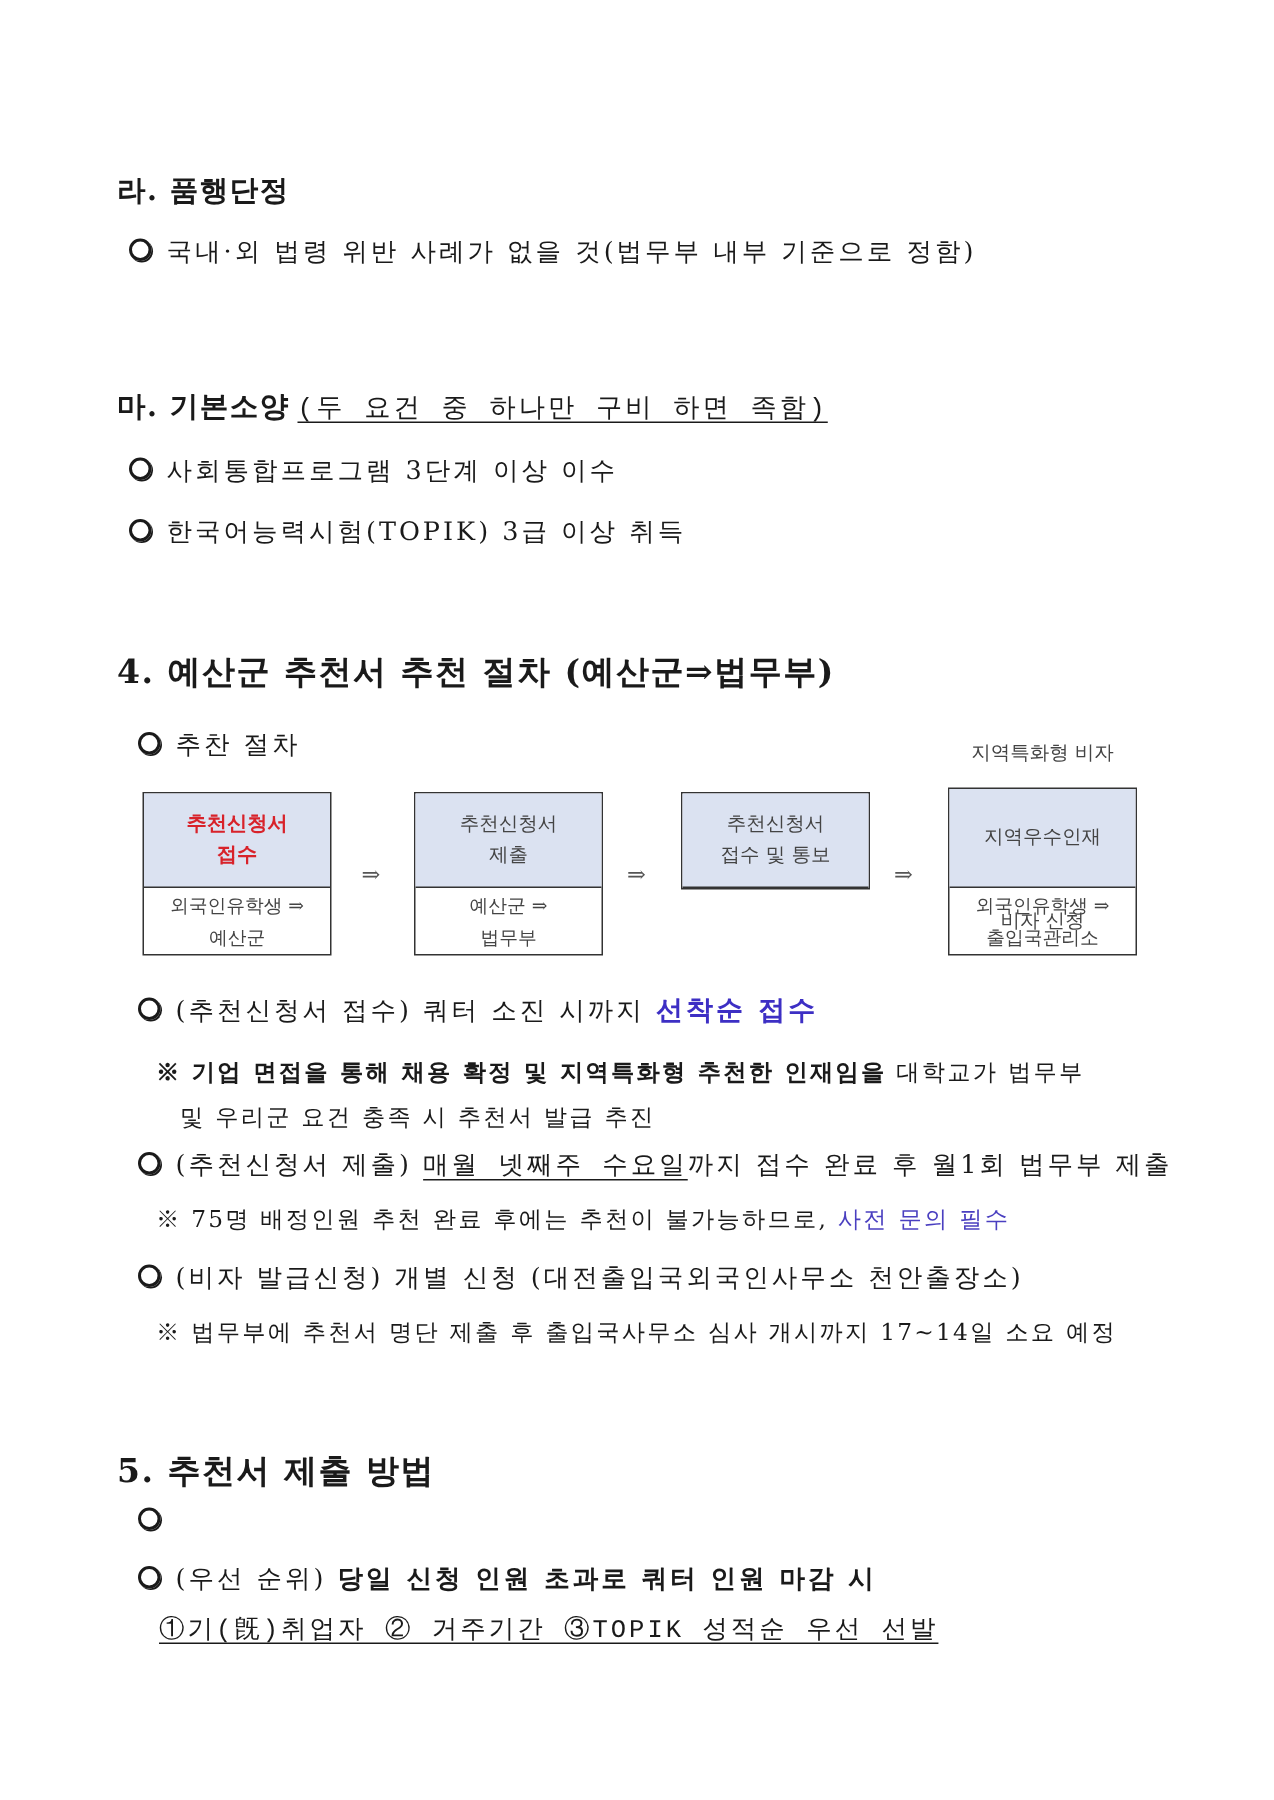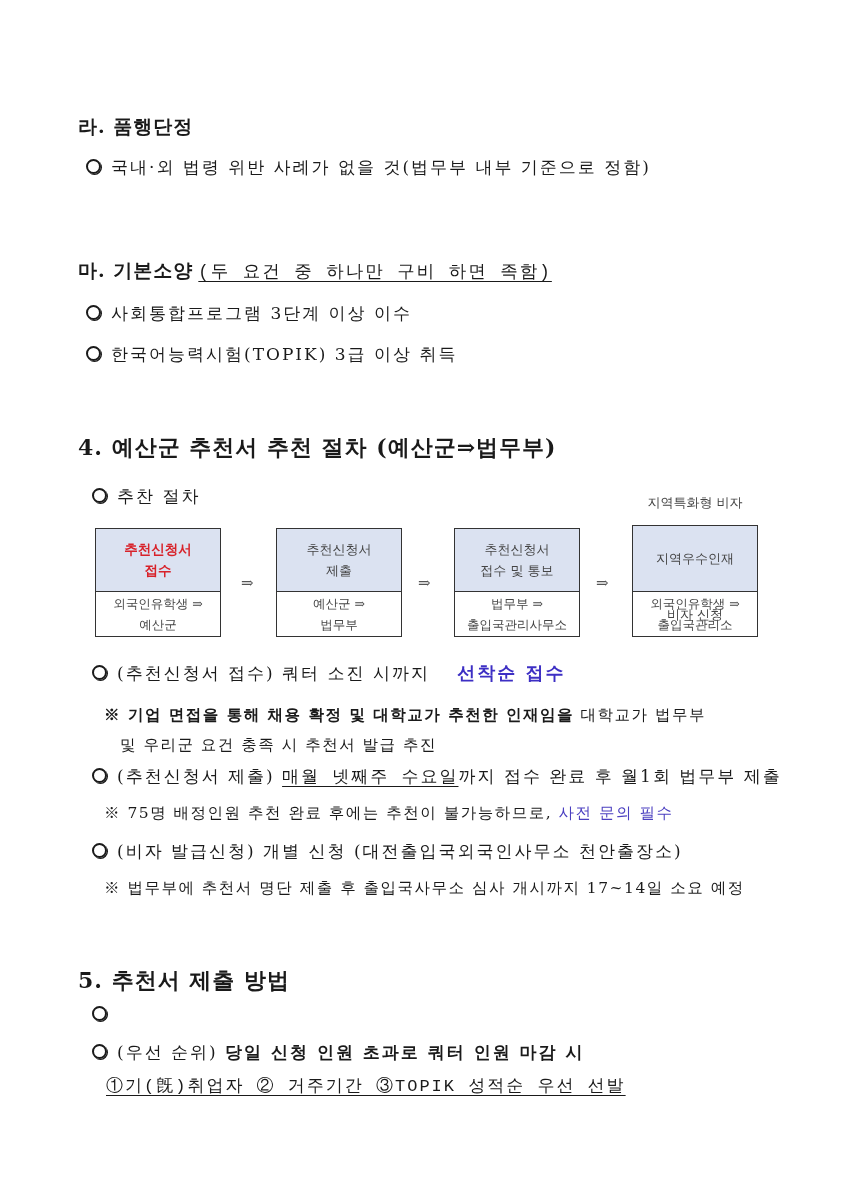--- a/index.html
+++ b/index.html
@@ -9,21 +9,21 @@
   .h-sub { font-size:19px; font-weight:bold; letter-spacing:1px; }
   .h-main { font-size:22px; font-weight:bold; letter-spacing:1px; }
   .body { font-size:17px; letter-spacing:2px; }
   .small { font-size:15.5px; letter-spacing:1.5px; }
   .bullet { display:inline-block; width:11px; height:11px; border:2px solid #1a1a1a;
             border-radius:50%; box-shadow:1px 1px 0 #1a1a1a; margin-right:10px;
             vertical-align:middle; position:relative; top:-2px; }
   .ul { text-decoration:underline; text-underline-offset:4px;font-family:Liberation Mono, monospace; }
   .b { font-weight:bold; }
   .purple { color:#4a3fc0; }
-  .purple-bold { color:#3d2fc4; font-weight:bold;margin-left:20px; }
+  .purple-bold { color:#3d2fc4; font-weight:bold; }
   .flow-box { position:absolute; border:1.5px solid #333; width:124px; background:#fff; }
   .flow-top { background:#dbe2f1; border-bottom:1.5px solid #333; display:flex; flex-direction:column;
               align-items:center; justify-content:center; font-size:13px; color:#444; line-height:21px; }
   .flow-top.red { color:#d8222a; font-weight:bold; font-size:13.5px; }
   .flow-bot { height:44px; display:flex; flex-direction:column; align-items:center; justify-content:center;
               font-size:12.5px; color:#444; line-height:21px; }
   .arrow { position:absolute; font-size:15px; color:#555; }
 </style>
 </head>
 <body>
@@ -71,44 +71,40 @@
     <span>법무부</span>
   </div>
 </div>
 <div class="arrow" style="left:418px;top:574px;">⇒</div>
 
 <div class="flow-box" style="left:454px;top:528px;">
   <div class="flow-top" style="height:62px;">
     <span>추천신청서</span>
     <span>접수 및 통보</span>
   </div>
-  <div class="flow-bot">
-    <span>법무부 ⇒</span>
-    <span>출입국관리사무소</span>
-  </div>
 </div>
 <div class="arrow" style="left:596px;top:574px;">⇒</div>
 
 <div class="flow-box" style="left:632px;top:525px;">
   <div class="flow-top" style="height:65px;line-height:20px;gap:36px;">
     <span>지역특화형 비자</span>
     <span>지역우수인재</span>
     <span>비자 신청</span>
   </div>
   <div class="flow-bot">
     <span>외국인유학생 ⇒</span>
     <span>출입국관리소</span>
   </div>
 </div>
 
 <div class="abs body" style="left:92px;top:661px;">
   <span class="bullet"></span><span>(추천신청서 접수) 쿼터 소진 시까지 </span><span class="purple-bold" style="font-size:18px;">선착순 접수</span>
 </div>
 <div class="abs small" style="left:104px;top:705px;">
-  <span class="b">※ 기업 면접을 통해 채용 확정 및 대학교가 추천한 인재임을</span><span> 대학교가 법무부</span>
+  <span class="b">※ 기업 면접을 통해 채용 확정 및 지역특화형 추천한 인재임을</span><span> 대학교가 법무부</span>
 </div>
 <div class="abs small" style="left:120px;top:735px;">및 우리군 요건 충족 시 추천서 발급 추진</div>
 
 <div class="abs body" style="left:92px;top:765px;">
   <span class="bullet"></span><span>(추천신청서 제출) </span><span class="ul">매월 넷째주 수요일</span><span>까지 접수 완료 후 월1회 법무부 제출</span>
 </div>
 <div class="abs small" style="left:104px;top:803px;">
   <span>※ 75명 배정인원 추천 완료 후에는 추천이 불가능하므로, </span><span class="purple">사전 문의 필수</span>
 </div>
 <div class="abs body" style="left:92px;top:840px;">

